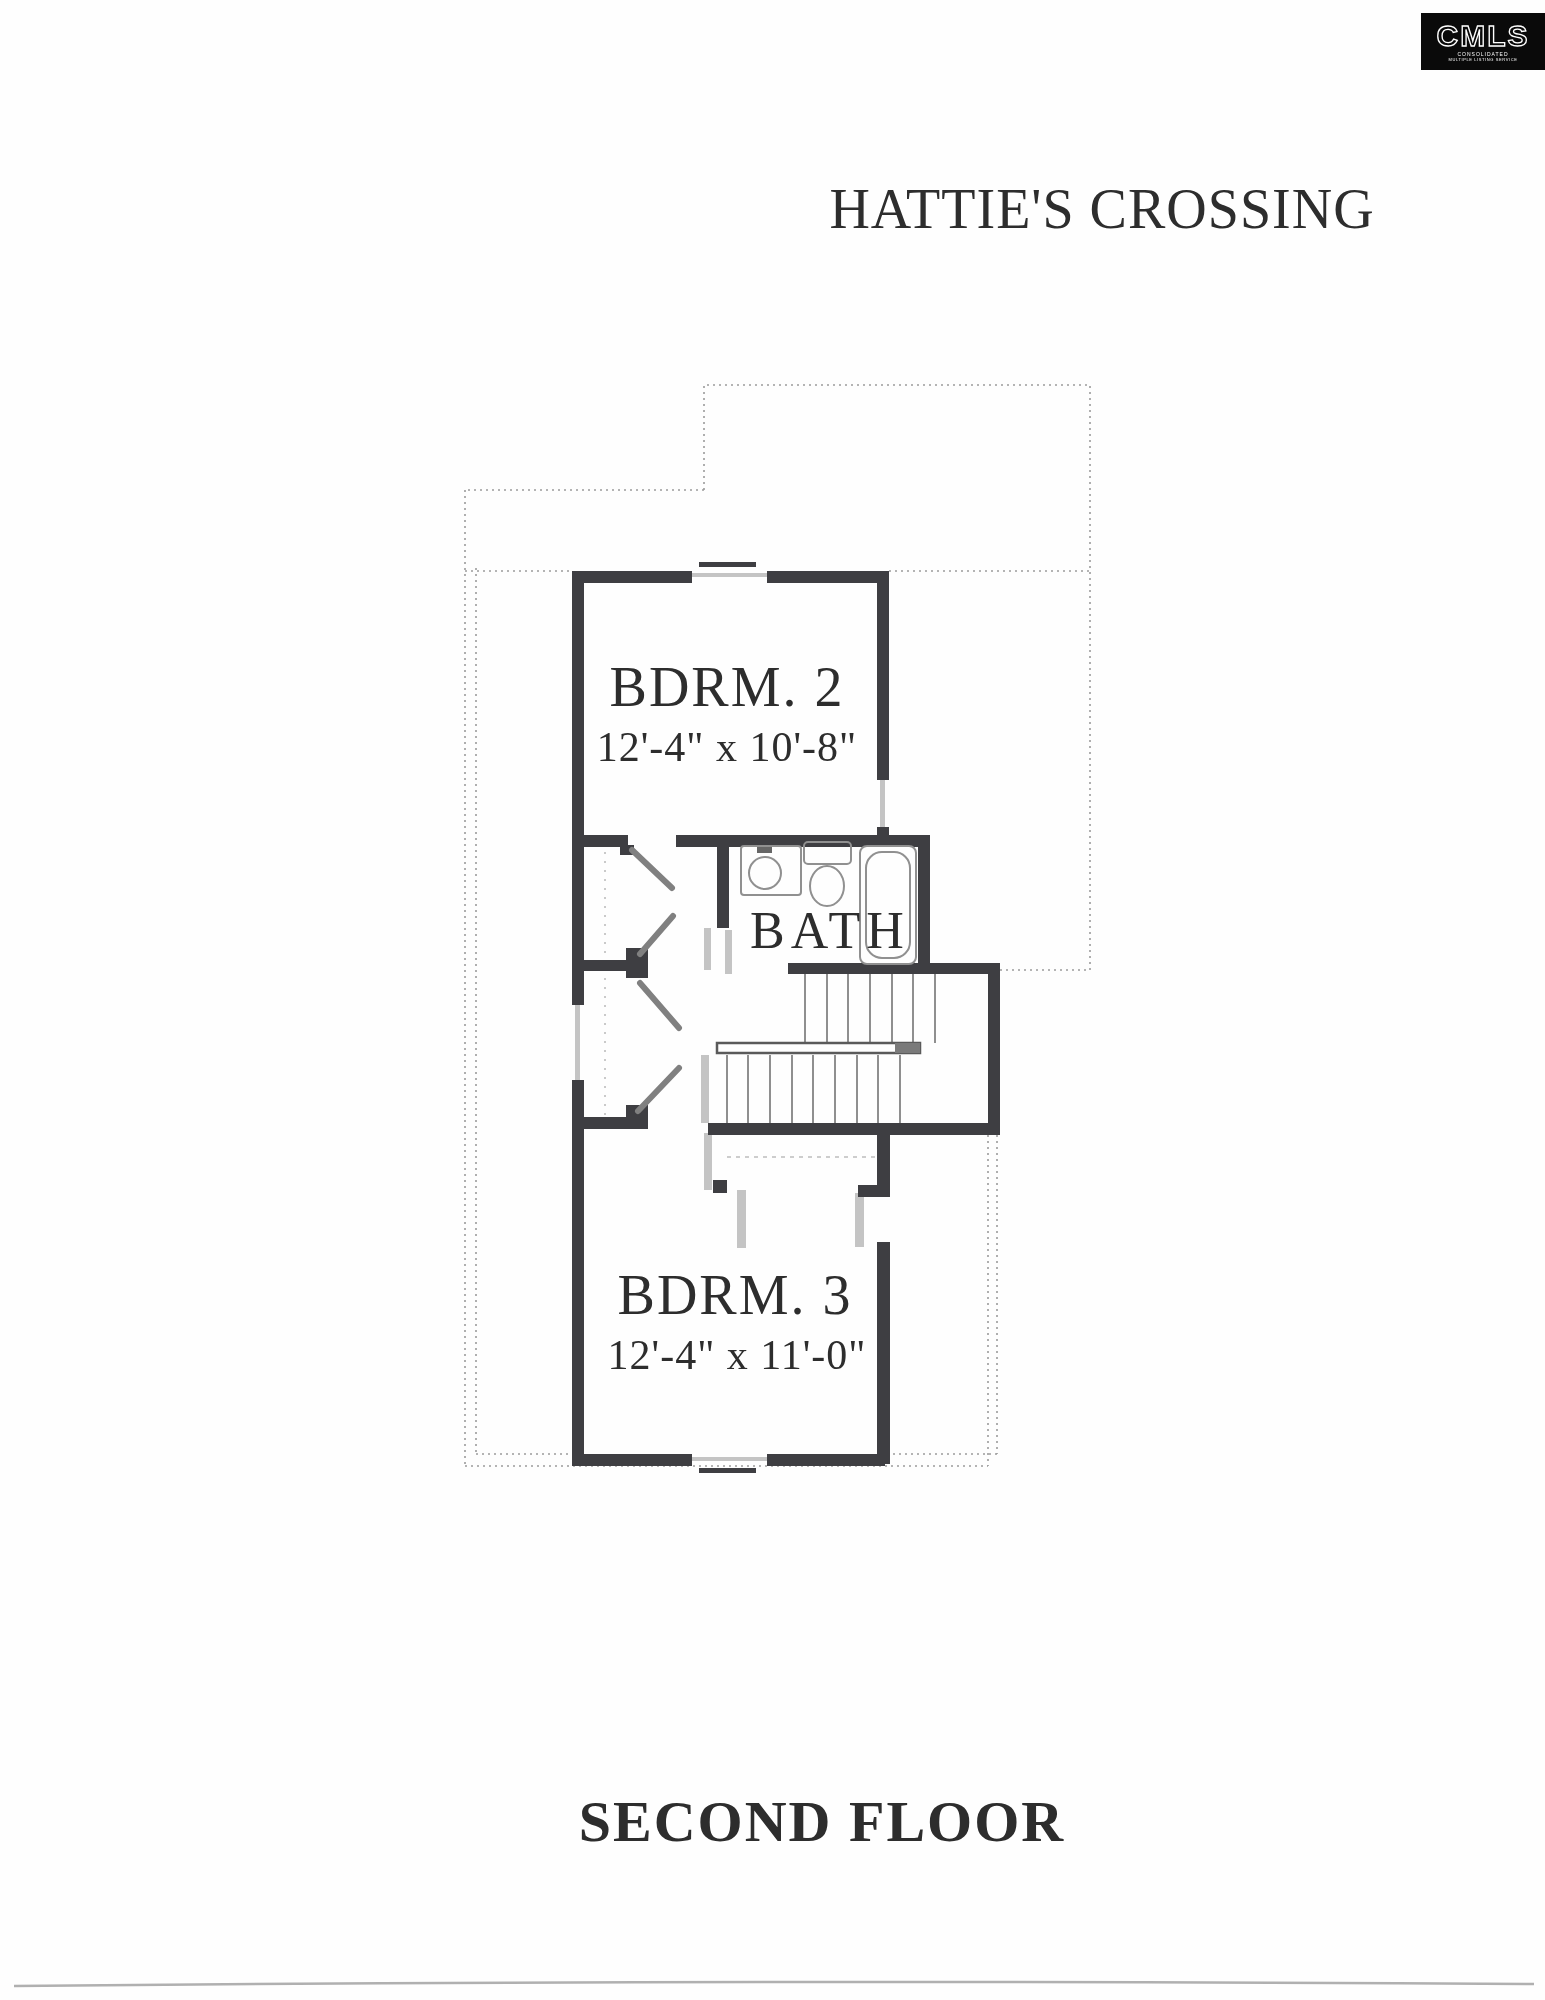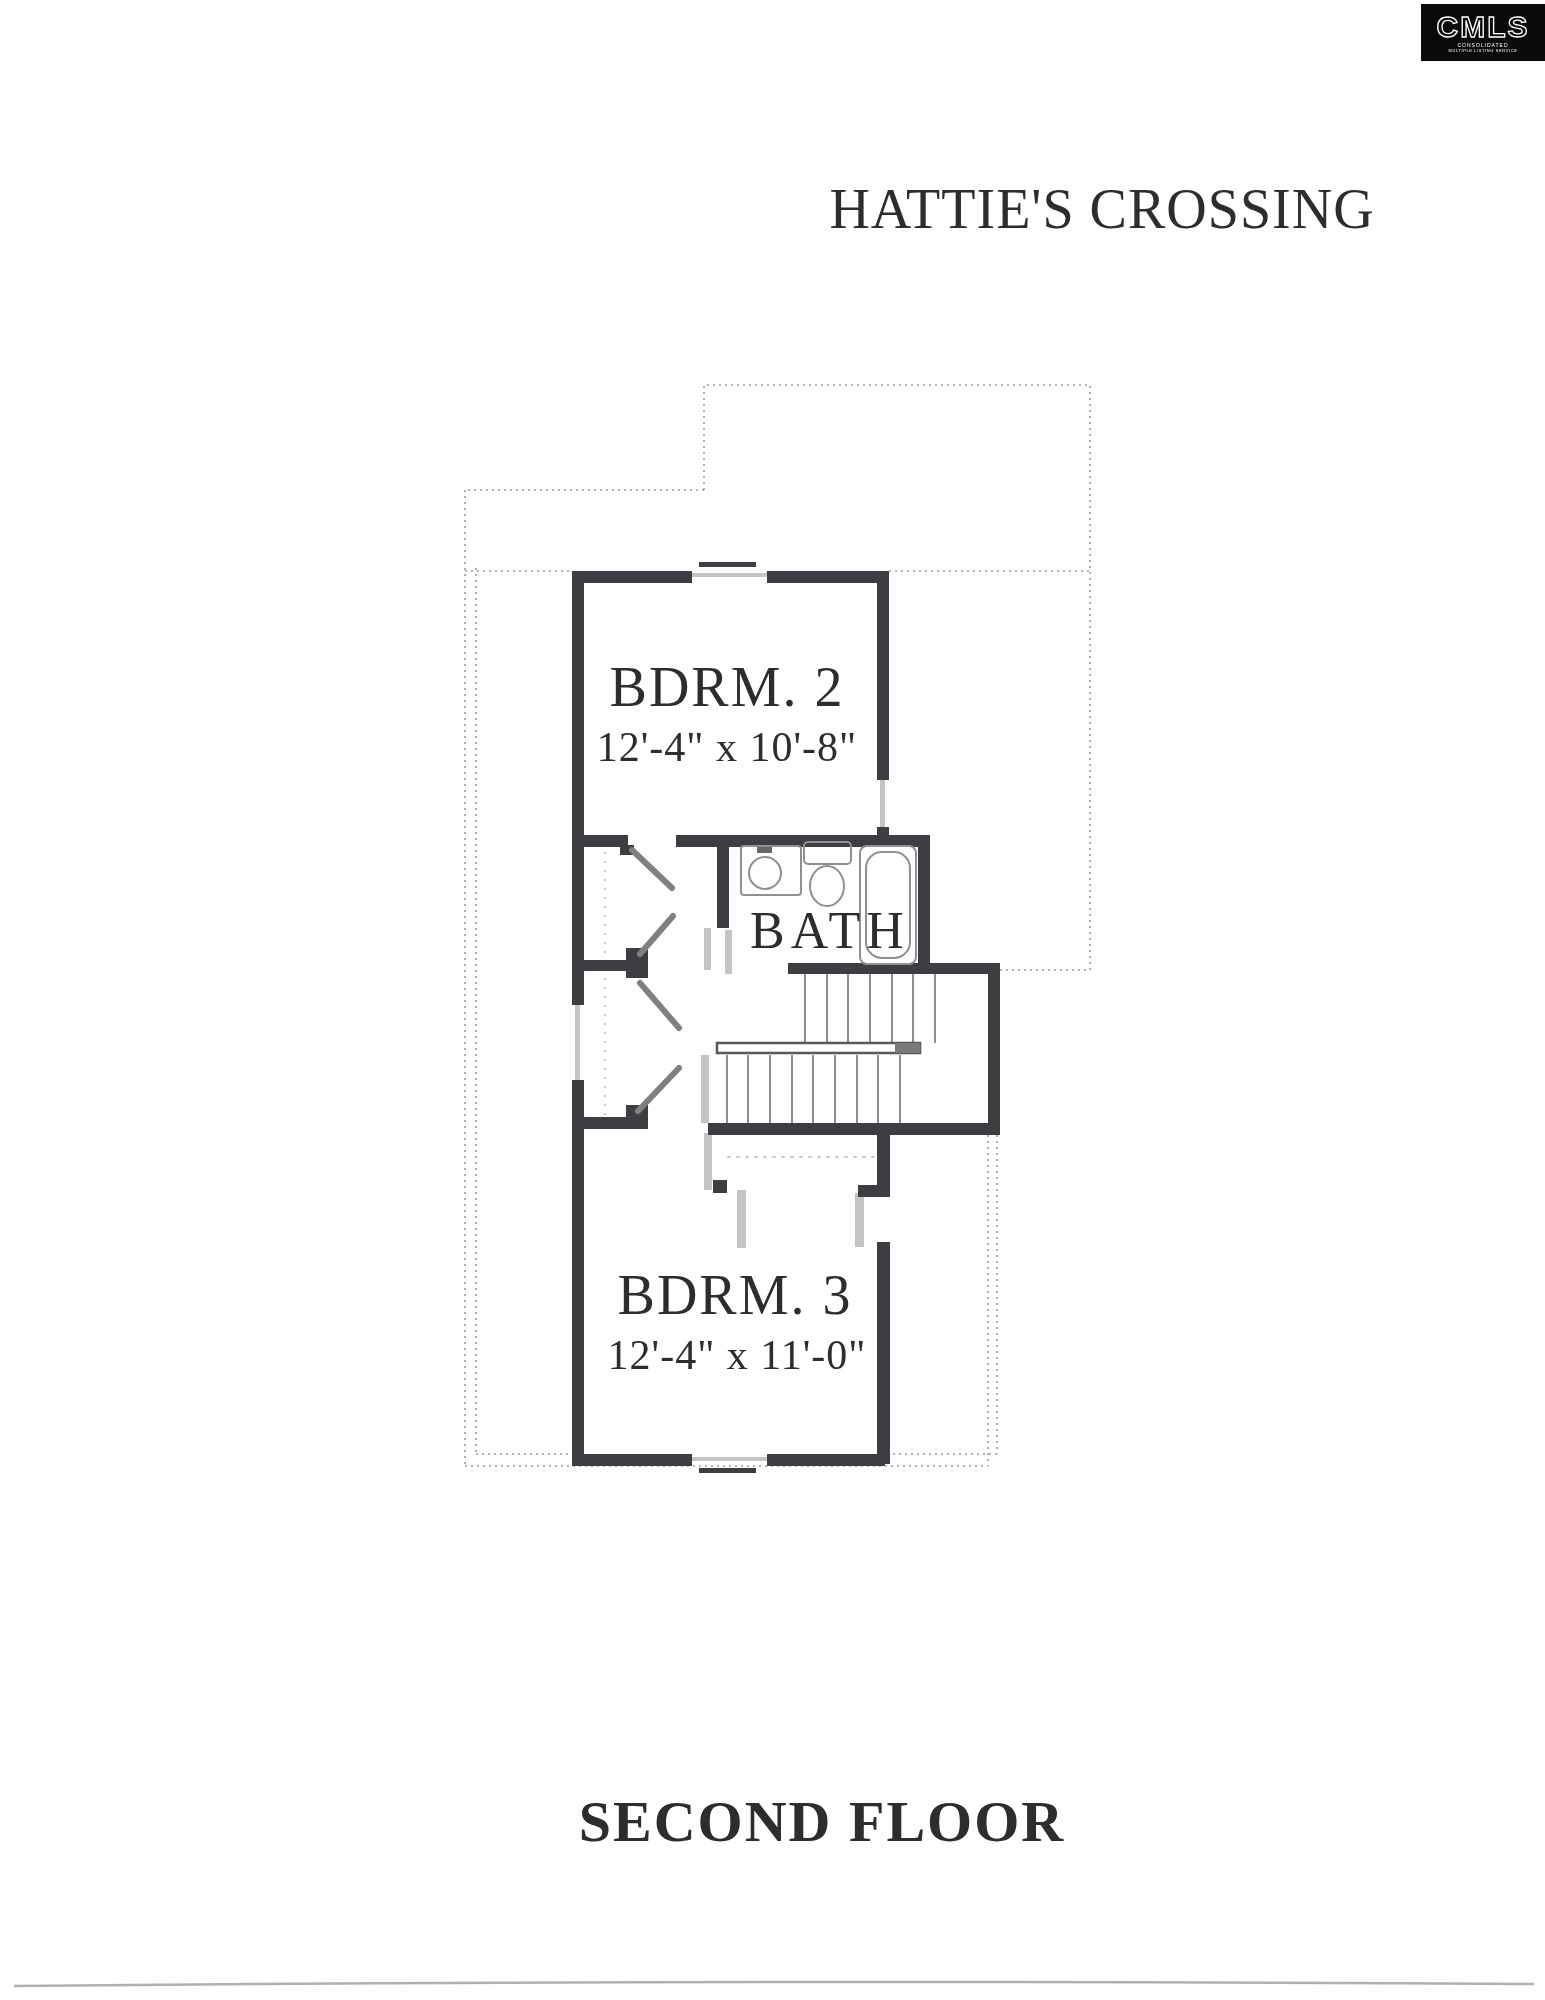--- a/index.html
+++ b/index.html
@@ -1,20 +1,20 @@
 <!DOCTYPE html>
 <html><head>
 <meta charset="utf-8">
 <style>
   html,body{margin:0;padding:0;background:#ffffff;}
   body{width:1545px;height:2000px;position:relative;font-family:"Liberation Serif",serif;}
   #page{position:absolute;inset:0;background:#fefefe;}
   svg{position:absolute;left:0;top:0;}
   
-  .logo{position:absolute;top:4px;right:0;width:124px;height:57px;background:#0a0a0a;
+  .logo{position:absolute;top:13px;right:0;width:124px;height:57px;background:#0a0a0a;
         display:flex;flex-direction:column;align-items:center;justify-content:center;gap:1px;}
   .logo .cmls{font-family:"Liberation Sans",sans-serif;font-weight:bold;font-size:30px;line-height:1;
         color:#0a0a0a;-webkit-text-stroke:1.3px #ffffff;letter-spacing:2px;}
   .logo .sub1{font-family:"Liberation Sans",sans-serif;font-size:5px;color:#ffffff;letter-spacing:1px;line-height:1;}
   .logo .sub2{font-family:"Liberation Sans",sans-serif;font-size:4px;color:#ffffff;letter-spacing:.6px;line-height:1.2;}
   text{fill:#2d2d2d;}
   .t-title{font-size:56px;letter-spacing:1px;}
   .t-room{font-size:56px;letter-spacing:2px;}
   .t-dim{font-size:42px;letter-spacing:1px;}
   .t-bath{font-size:52px;letter-spacing:6px;}

